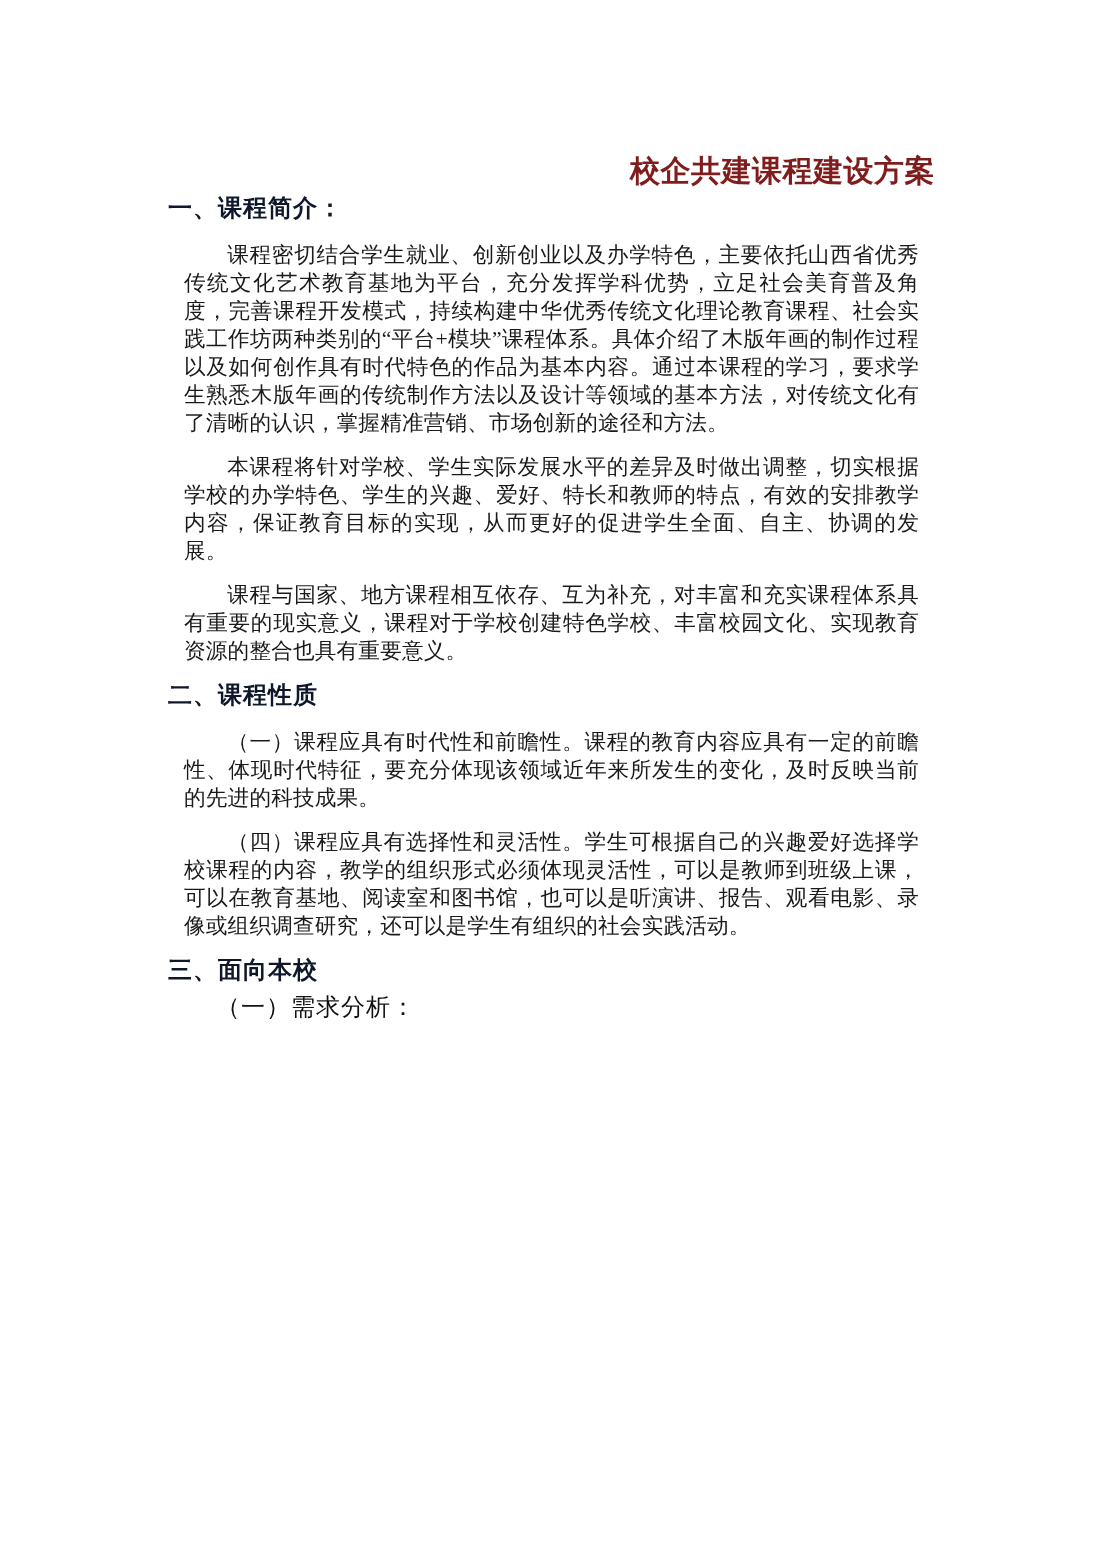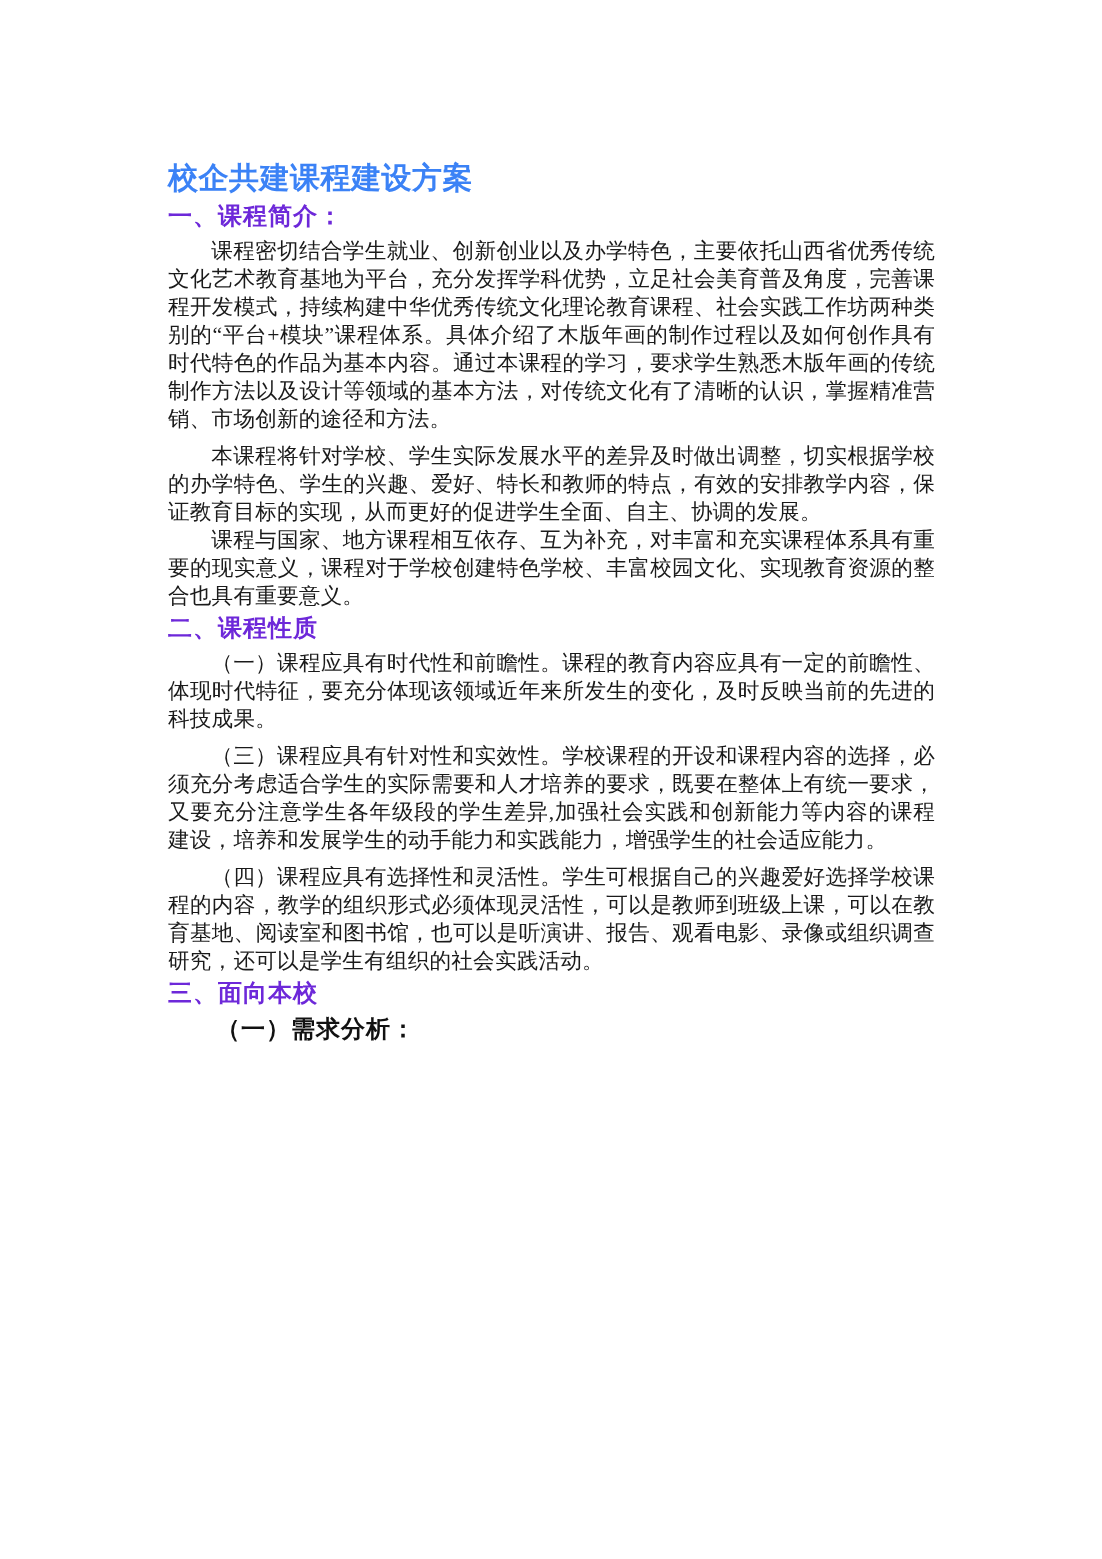--- a/index.html
+++ b/index.html
@@ -15,47 +15,48 @@
     font-family: "Liberation Serif", "DejaVu Serif", serif;
   }
   .page {
     box-sizing: border-box;
     width: 1102px;
     height: 1559px;
     padding: 150px 167px 0 168px;
     background: #ffffff;
   }
   .doc-title {
-    margin: 8px 0 3px 0;
+    margin: 1px 0 3px 0;
     font-size: 30px;
     line-height: 40px;
     font-weight: bold;
-    text-align: left;
+    text-align: right;
     letter-spacing: 0.5px;
-    color: #3b82f6;
+    color: #7f1d1d;
   }
   .h1 {
     margin: 3px 0 5px 0;
     font-size: 24px;
     line-height: 31px;
     font-weight: bold;
     letter-spacing: 1px;
-    color: #6d28d9;
+    color: #0f172a;
+    font-family: Liberation Mono, monospace;
   }
   .h2 {
     margin: 2px 0 9px 0;
     font-size: 24px;
     line-height: 31px;
-    font-weight: bold;
+    font-weight: normal;
     letter-spacing: 1px;
     text-indent: 2em;
     color: #111;
   }
   .para {
-    margin: 0;
+    margin: 16px;
     font-size: 21.6px;
     line-height: 28px;
     text-indent: 2em;
     text-align: justify;
     text-justify: inter-character;
     letter-spacing: 0.2px;
   }
   .para.sp {
     margin-top: 9px;
   }
@@ -74,21 +75,20 @@
   <p class="para sp">本课程将针对学校、学生实际发展水平的差异及时做出调整，切实根据学校的办学特色、学生的兴趣、爱好、特长和教师的特点，有效的安排教学内容，保证教育目标的实现，从而更好的促进学生全面、自主、协调的发展。</p>
 
   <p class="para">课程与国家、地方课程相互依存、互为补充，对丰富和充实课程体系具有重要的现实意义，课程对于学校创建特色学校、丰富校园文化、实现教育资源的整合也具有重要意义。</p>
 
   <h2 class="h1">二、课程性质</h2>
 
 
   <p class="para">（一）课程应具有时代性和前瞻性。课程的教育内容应具有一定的前瞻性、体现时代特征，要充分体现该领域近年来所发生的变化，及时反映当前的先进的科技成果。</p>
 
 
-  <p class="para sp">（三）课程应具有针对性和实效性。学校课程的开设和课程内容的选择，必须充分考虑适合学生的实际需要和人才培养的要求，既要在整体上有统一要求，又要充分注意学生各年级段的学生差异,加强社会实践和创新能力等内容的课程建设，培养和发展学生的动手能力和实践能力，增强学生的社会适应能力。</p>
 
   <p class="para sp">（四）课程应具有选择性和灵活性。学生可根据自己的兴趣爱好选择学校课程的内容，教学的组织形式必须体现灵活性，可以是教师到班级上课，可以在教育基地、阅读室和图书馆，也可以是听演讲、报告、观看电影、录像或组织调查研究，还可以是学生有组织的社会实践活动。</p>
 
 
   <h2 class="h1">三、面向本校</h2>
 
   <h3 class="h2">（一）需求分析：</h3>
 
 
 </div>

